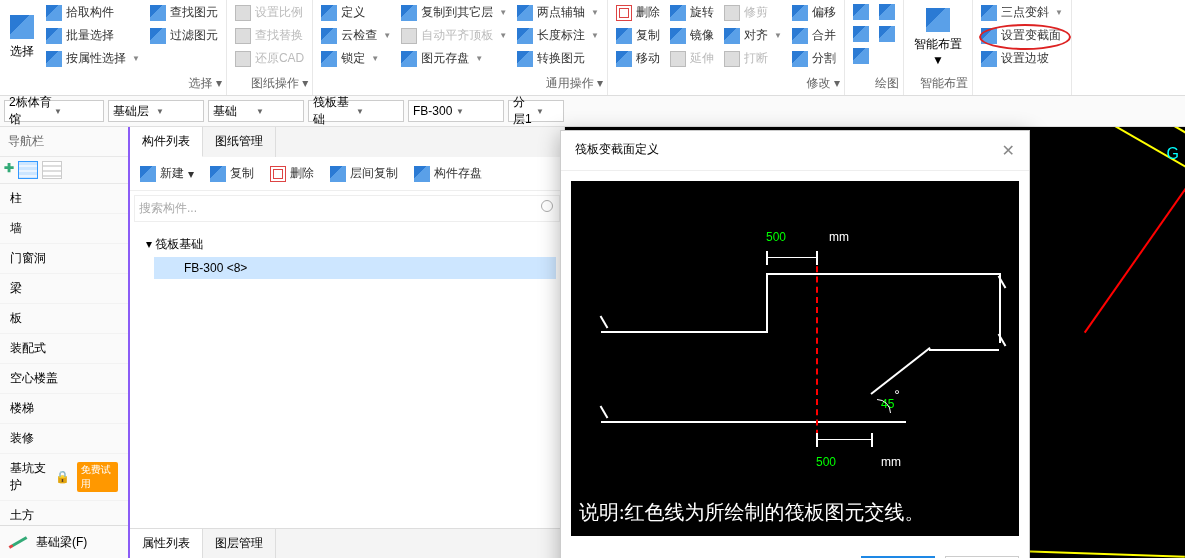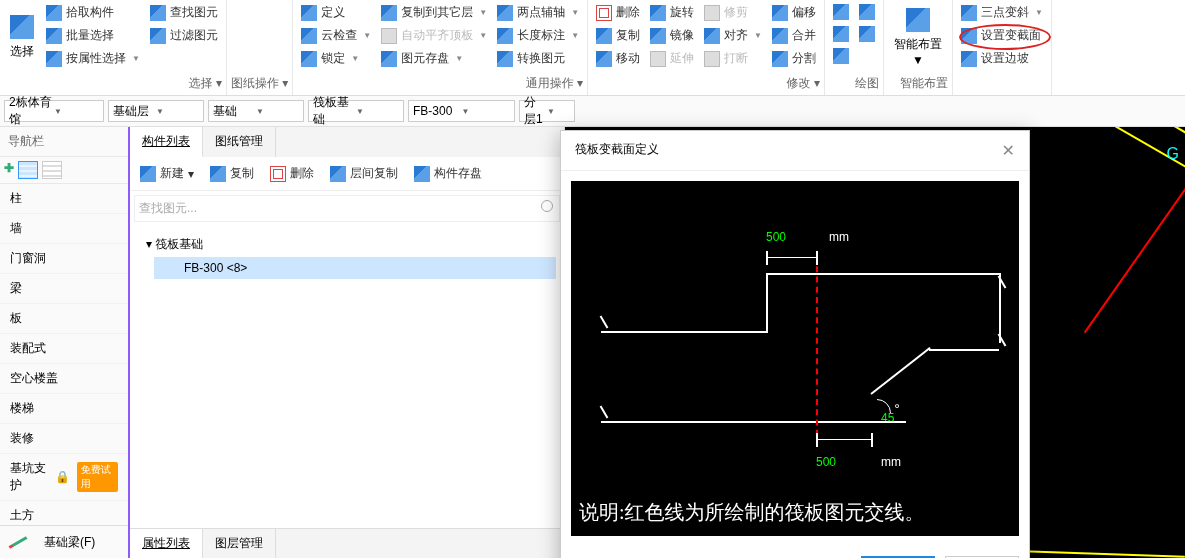--- a/index.html
+++ b/index.html
@@ -25,26 +25,26 @@
 .combo .dd{font-size:8px;color:#666;padding:0 2px;}
 .main{display:flex;height:calc(558px - 96px - 30px);}
 .nav{width:130px;border-right:2px solid #8b5cf6;display:flex;flex-direction:column;background:#fafafa;}
 .nav-title{padding:6px 8px;color:#666;border-bottom:1px solid #e8e8e8;}
 .nav-tools{display:flex;gap:4px;padding:4px;border-bottom:1px solid #e8e8e8;}
 .stripe-icon{width:20px;height:18px;border:1px solid #ccc;background:repeating-linear-gradient(#fff,#fff 3px,#ddd 3px,#ddd 5px);}
 .stripe-icon.sel{border-color:#3399ff;background:repeating-linear-gradient(#cde6ff,#cde6ff 3px,#eaf4ff 3px,#eaf4ff 5px);}
 .nav-list{flex:1;overflow:auto;}
 .nav-item{padding:6px 10px;border-bottom:1px solid #f2f2f2;cursor:pointer;display:flex;align-items:center;gap:6px;}
 .free-tag{background:#ff9800;color:#fff;font-size:10px;padding:1px 4px;border-radius:2px;}
-.nav-foot{border-top:1px solid #ddd;padding:8px;display:flex;align-items:center;gap:16px;}
+.nav-foot{border-top:1px solid #ddd;padding:8px;display:flex;align-items:center;gap:8px;}
 .pencil{width:20px;height:3px;background:linear-gradient(90deg,#d44 0 4px,#3a7 4px);transform:rotate(-30deg);}
 .midpanel{flex:1;display:flex;flex-direction:column;border-right:1px solid #ddd;min-width:0;}
 .tabs{display:flex;background:#f4f4f4;}
 .tab{padding:6px 12px;border-right:1px solid #ddd;background:#f4f4f4;cursor:pointer;}
-.tab.active{background:#fff;border-bottom:1px solid #fff;text-decoration:underline;}
+.tab.active{background:#fff;border-bottom:1px solid #fff;}
 .toolbar2{display:flex;gap:8px;padding:6px;border-bottom:1px solid #eee;flex-wrap:wrap;}
 .search{margin:4px;position:relative;padding:4px;color:#aaa;border:1px solid #eee;}
 .search .mag{position:absolute;right:6px;top:4px;width:12px;height:12px;border:1px solid #aaa;border-radius:50%;}
 .tree{padding:6px 8px;}
 .tree-root{padding:4px 8px;}
 .tree-item{padding:4px 8px 4px 30px;cursor:pointer;}
 .tree-item.sel{background:#cde6ff;margin-left:16px;}
 .tabs2{display:flex;background:#f4f4f4;border-top:1px solid #ddd;margin-top:auto;}
 .canvas{flex:0 0 auto;width:620px;background:#000;position:relative;overflow:hidden;}
 .circle-annot{position:absolute;border:2px solid #d22;border-radius:50%;right:6px;top:6px;width:92px;height:26px;z-index:20;}
@@ -98,20 +98,34 @@
             <span class="ic i-blue"></span>
             <span>过滤图元</span>
           </div>
       </div>
     </div>
     <div class="ribbon-label"><span>选择</span> ▾</div>
   </div>
 
   <div class="ribbon-group">
     <div class="ribbon-body">
+      <div class="col">
+        <div class="small-btn disabled">
+            <span class="ic i-grey"></span>
+            <span>设置比例</span>
+          </div>
+        <div class="small-btn disabled">
+            <span class="ic i-grey"></span>
+            <span>查找替换</span>
+          </div>
+        <div class="small-btn disabled">
+            <span class="ic i-grey"></span>
+            <span>还原CAD</span>
+          </div>
+      </div>
     </div>
     <div class="ribbon-label"><span>图纸操作</span> ▾</div>
   </div>
 
   <div class="ribbon-group">
     <div class="ribbon-body">
       <div class="col">
         <div class="small-btn">
             <span class="ic i-blue"></span>
             <span>定义</span>
@@ -295,21 +309,21 @@
       <span class="dd">▼</span>
     </div>
   <div class="combo" style="width:96px">
       <span>基础</span>
       <span class="dd">▼</span>
     </div>
   <div class="combo" style="width:96px">
       <span>筏板基础</span>
       <span class="dd">▼</span>
     </div>
-  <div class="combo" style="width:107px">
+  <div class="combo" style="width:96px">
       <span>FB-300</span>
       <span class="dd">▼</span>
     </div>
   <div class="combo" style="width:56px">
       <span>分层1</span>
       <span class="dd">▼</span>
     </div>
 </div>
 
 <div class="main">
@@ -362,21 +376,21 @@
         </div>
       <div class="small-btn">
           <span class="ic i-blue"></span>
           <span>层间复制</span>
         </div>
       <div class="small-btn">
           <span class="ic i-blue"></span>
           <span>构件存盘</span>
         </div>
     </div>
-    <div class="search"><span>查找图元...</span><span class="mag"></span></div>
+    <div class="search"><span>搜索构件...</span><span class="mag"></span></div>
     <div class="tree">
       <div class="tree-root">▾ <span>筏板基础</span></div>
       <div class="tree-item sel">FB-300 &lt;8&gt;</div>
     </div>
     <div class="tabs2">
       <div class="tab active">属性列表</div>
       <div class="tab">图层管理</div>
     </div>
   </div>
 
@@ -394,21 +408,21 @@
     <span>筏板变截面定义</span>
     <span class="dlg-close">✕</span>
   </div>
   <div class="dlg-body">
     <div class="drawing">
 
       <div class="dim" style="left:195px;top:40px"><span>500</span></div>
       <div class="dim" style="left:258px;top:40px;color:#fff"><span>mm</span></div>
       <div class="dim" style="left:245px;top:265px"><span>500</span></div>
       <div class="dim" style="left:310px;top:265px;color:#fff"><span>mm</span></div>
-      <div class="dim" style="left:310px;top:220px"><span>45</span><span style="color:#fff;font-size:14px;vertical-align:super">°</span></div>
+      <div class="dim" style="left:310px;top:206px"><span>45</span><span style="color:#fff;font-size:14px;vertical-align:super">°</span></div>
 
       <div class="wline" style="left:30px;top:150px;width:165px;height:2px"></div>
       <div class="wline" style="left:195px;top:92px;width:2px;height:60px"></div>
       <div class="wline" style="left:195px;top:92px;width:235px;height:2px"></div>
       <div class="wline" style="left:428px;top:92px;width:2px;height:70px"></div>
       <div class="wline" style="left:30px;top:240px;width:215px;height:2px"></div>
       <div class="wline" style="left:245px;top:240px;width:90px;height:2px"></div>
       <div class="wline" style="left:300px;top:212px;width:75px;height:2px;transform:rotate(-38deg);transform-origin:left center"></div>
       <div class="wline" style="left:358px;top:168px;width:70px;height:2px"></div>
 

